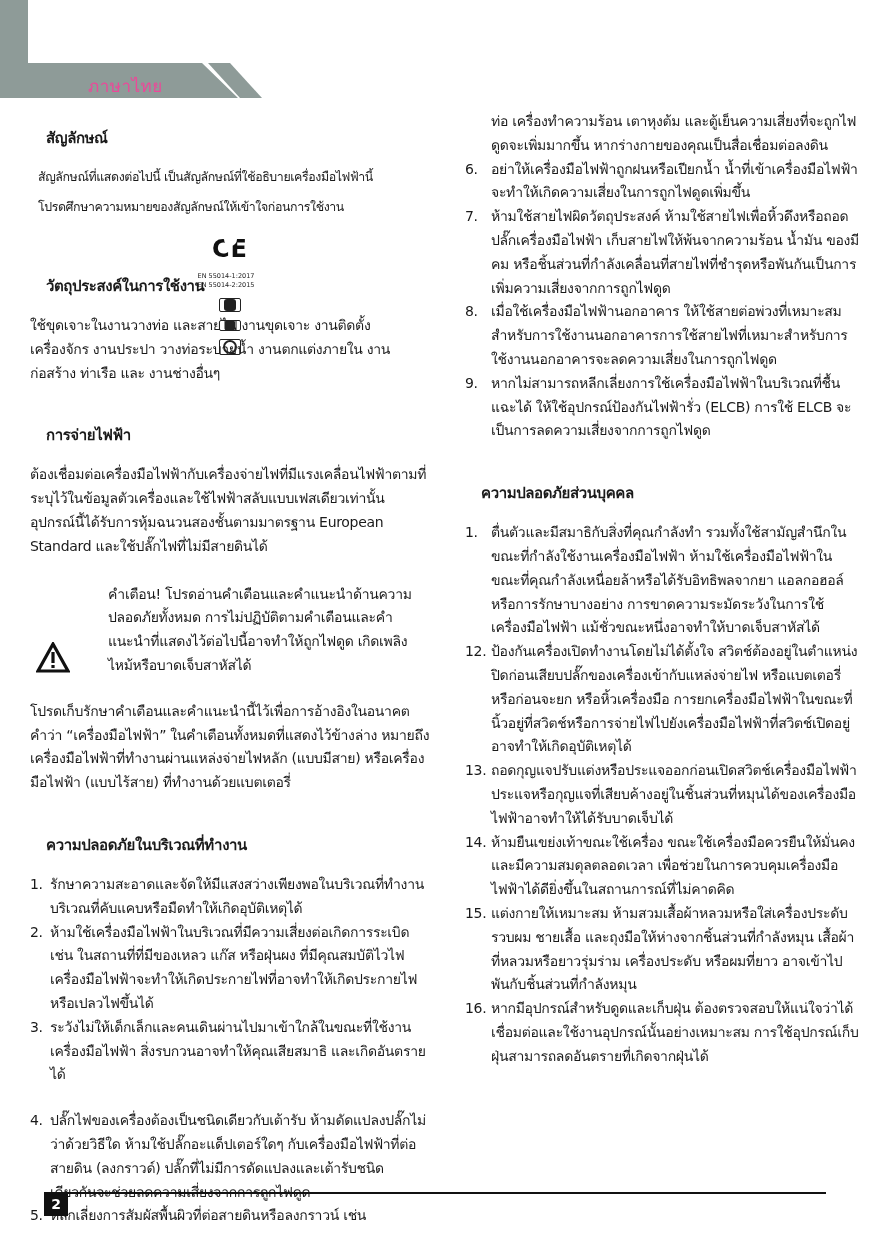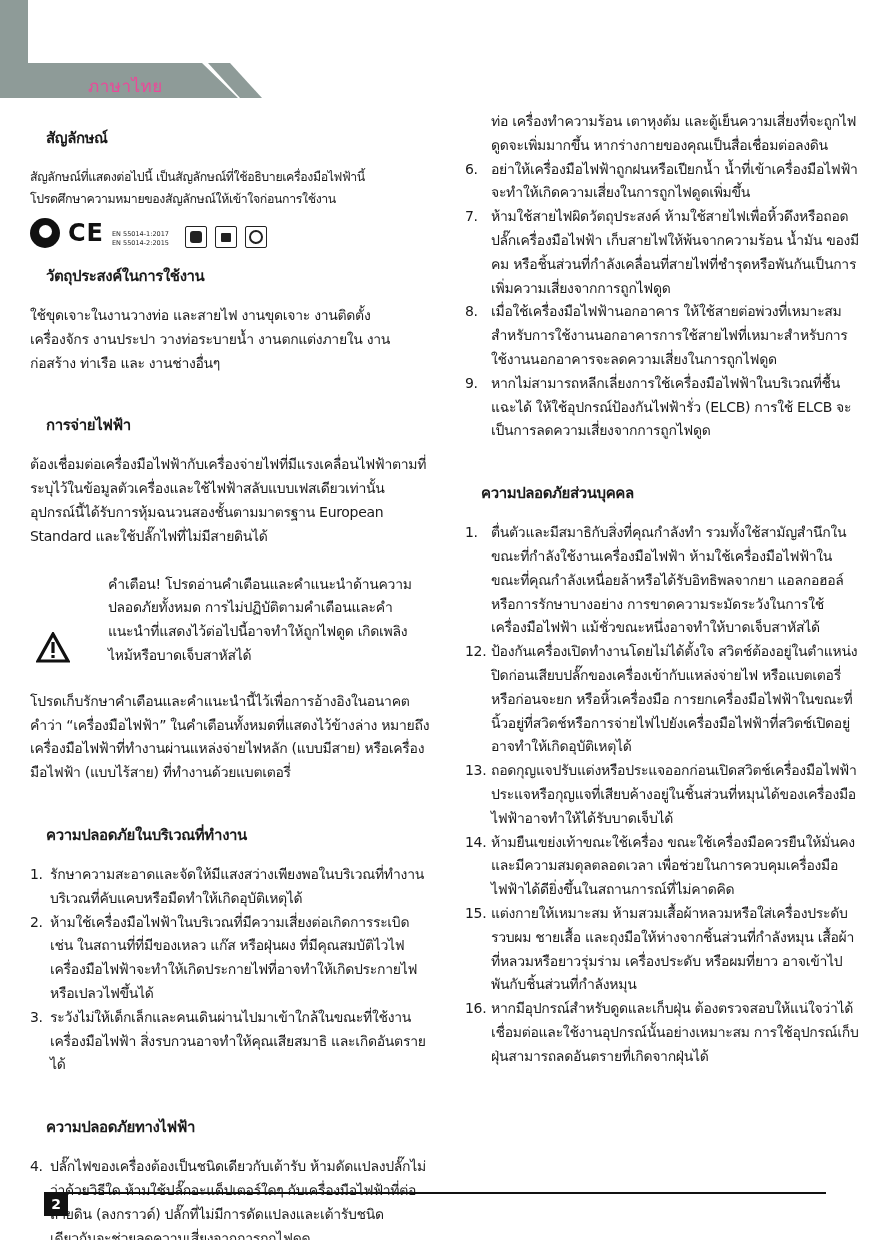--- a/index.html
+++ b/index.html
@@ -14,23 +14,23 @@
   .header-band svg { display: block; }
   .lang-label {
     position: absolute; left: 88px; top: 72px; font-size: 17px; color: #ec4899;
     letter-spacing: 0.5px;
   }
   .col { position: absolute; top: 110px; width: 400px; }
   .col-left { left: 30px; }
   .col-right { left: 465px; width: 394px; }
   .h { font-weight: bold; font-size: 15px; line-height: 24px; margin: 16px; letter-spacing: -0.4px; }
   .p { font-size: 14px; line-height: 23.8px; margin: 0; letter-spacing: -0.3px; }
-  .sub { font-size: 12.4px; line-height: 22px; margin: 0; letter-spacing: -0.4px; }
+  .sub { font-size: 12.4px; line-height: 22px; margin: 8px; letter-spacing: -0.4px; }
   .gap { height: 22px; }
-  .symbols { display: flex; align-items: flex-end; gap: 8px; margin: 6px 0 6px 0; height: 32px; }
+  .symbols { display: flex; align-items: center; gap: 8px; margin: 6px 0 6px 0; height: 32px; flex-direction: column; }
   .sym-round {
     width: 30px; height: 30px; border-radius: 50%; background: #111; position: relative;
   }
   .sym-round::after {
     content: ""; position: absolute; left: 9px; top: 7px; width: 13px; height: 13px;
     border-radius: 50%; background: #fff;
   }
   .sym-ce { font-size: 24px; font-weight: bold; letter-spacing: 1px; color: #111; line-height: 30px; }
   .sym-en { font-size: 6.5px; line-height: 9px; color: #222; margin-right: 8px; }
   .sym-box {
@@ -130,21 +130,20 @@
       <span class="txt">ห้ามใช้เครื่องมือไฟฟ้าในบริเวณที่มีความเสี่ยงต่อเกิดการระเบิด เช่น ในสถานที่ที่มีของเหลว แก๊ส หรือฝุ่นผง ที่มีคุณสมบัติไวไฟเครื่องมือไฟฟ้าจะทำให้เกิดประกายไฟที่อาจทำให้เกิดประกายไฟหรือเปลวไฟขึ้นได้</span>
     </div>
     <div class="li">
       <span class="num">3.</span>
       <span class="txt">ระวังไม่ให้เด็กเล็กและคนเดินผ่านไปมาเข้าใกล้ในขณะที่ใช้งานเครื่องมือไฟฟ้า สิ่งรบกวนอาจทำให้คุณเสียสมาธิ และเกิดอันตรายได้</span>
     </div>
   </div>
 
   <div class="gap"></div>
 
-  <h2 class="h">ความปลอดภัยทางไฟฟ้า</h2>
   <div class="ol">
     <div class="li">
       <span class="num">4.</span>
       <span class="txt">ปลั๊กไฟของเครื่องต้องเป็นชนิดเดียวกับเต้ารับ ห้ามดัดแปลงปลั๊กไม่ว่าด้วยวิธีใด ห้ามใช้ปลั๊กอะแด็ปเตอร์ใดๆ กับเครื่องมือไฟฟ้าที่ต่อสายดิน (ลงกราวด์) ปลั๊กที่ไม่มีการดัดแปลงและเต้ารับชนิดเดียวกันจะช่วยลดความเสี่ยงจากการถูกไฟดูด</span>
     </div>
     <div class="li">
       <span class="num">5.</span>
       <span class="txt">หลีกเลี่ยงการสัมผัสพื้นผิวที่ต่อสายดินหรือลงกราวน์ เช่น</span>
     </div>
   </div>

